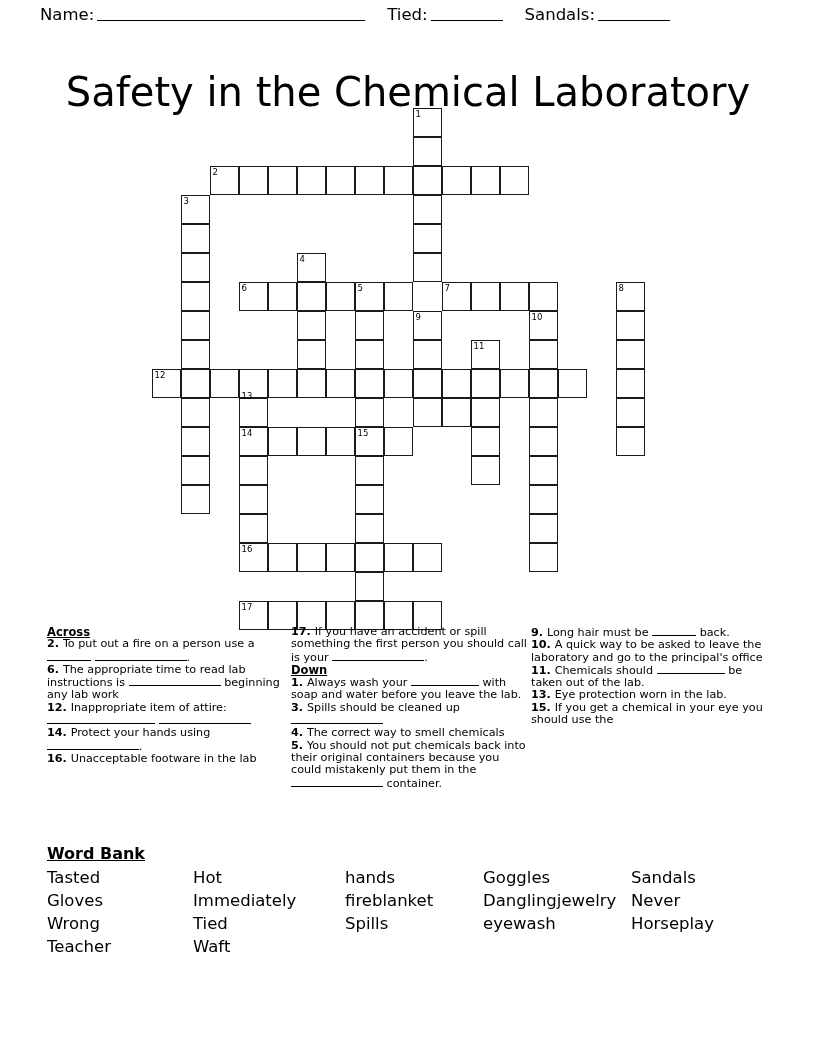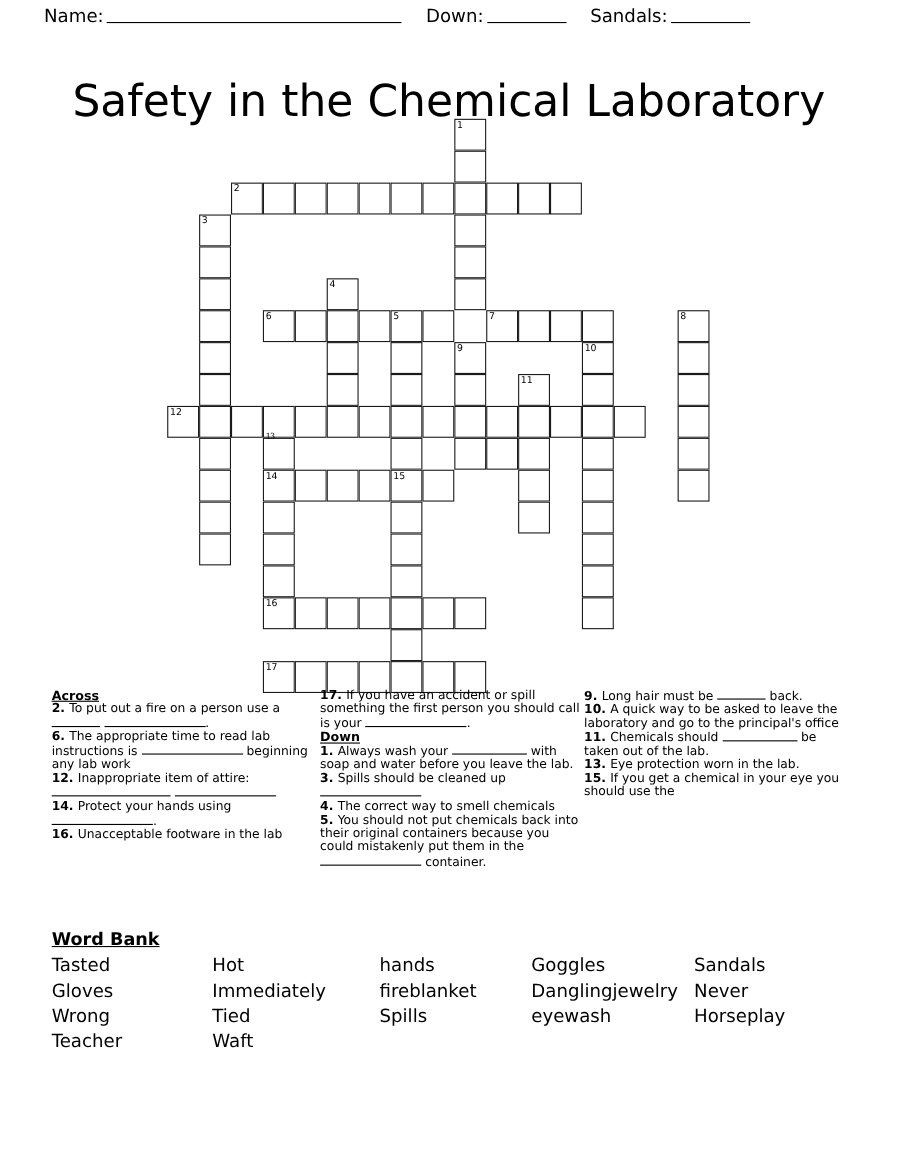--- a/index.html
+++ b/index.html
@@ -144,21 +144,21 @@
     line-height: 23px;
   }
   .wb-word { white-space: nowrap; }
 </style>
 </head>
 <body>
 
 <div id="header-line">
   <span class="hdr-label" id="name-label">Name:</span>
   <span class="hdr-rule" id="name-rule"></span>
-  <span class="hdr-label" id="date-label">Down:</span>
+  <span class="hdr-label" id="date-label">Tied:</span>
   <span class="hdr-rule" id="date-rule"></span>
   <span class="hdr-label" id="period-label">Sandals:</span>
   <span class="hdr-rule" id="period-rule"></span>
 </div>
 
 <h1 id="puzzle-title">Safety in the Chemical Laboratory</h1>
 
 <div id="crossword-grid">
     <div class="xw-cell" style="left: 413px; top: 108px;"></div>
     <div class="xw-cell" style="left: 413px; top: 137px;"></div>
@@ -272,21 +272,21 @@
     <span class="xw-num" style="left: 183.5px; top: 197px;">3</span>
     <span class="xw-num" style="left: 299.5px; top: 255px;">4</span>
     <span class="xw-num" style="left: 357.5px; top: 284px;">5</span>
     <span class="xw-num" style="left: 241.5px; top: 284px;">6</span>
     <span class="xw-num" style="left: 444.5px; top: 284px;">7</span>
     <span class="xw-num" style="left: 618.5px; top: 284px;">8</span>
     <span class="xw-num" style="left: 415.5px; top: 313px;">9</span>
     <span class="xw-num" style="left: 531.5px; top: 313px;">10</span>
     <span class="xw-num" style="left: 473.5px; top: 342px;">11</span>
     <span class="xw-num" style="left: 154.5px; top: 371px;">12</span>
-    <span class="xw-num" style="left: 241.5px; top: 392px; font-family: Liberation Serif, serif;">13</span>
+    <span class="xw-num" style="left: 241.5px; top: 392px;">13</span>
     <span class="xw-num" style="left: 241.5px; top: 429px;">14</span>
     <span class="xw-num" style="left: 357.5px; top: 429px;">15</span>
     <span class="xw-num" style="left: 241.5px; top: 545px;">16</span>
     <span class="xw-num" style="left: 241.5px; top: 603px;">17</span>
   </div>
 
 <div id="clues">
   <div class="clue-col" id="clue-col-1">
       <span class="clue-head">Across</span>
       <span class="clue"><b>2. </b>To put out a fire on a person use a <span class="blank b-sm"></span> <span class="blank b-lg"></span>.</span>

